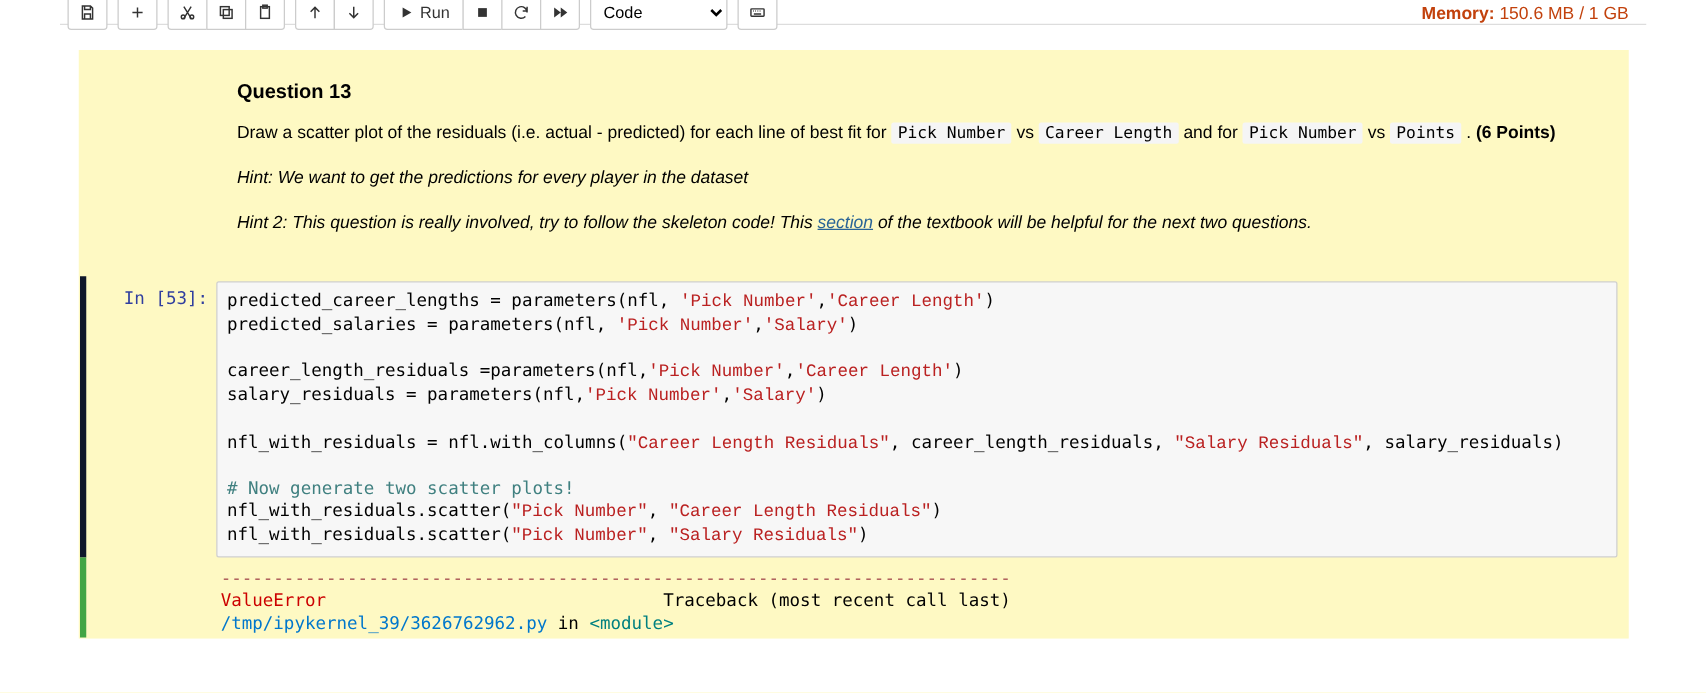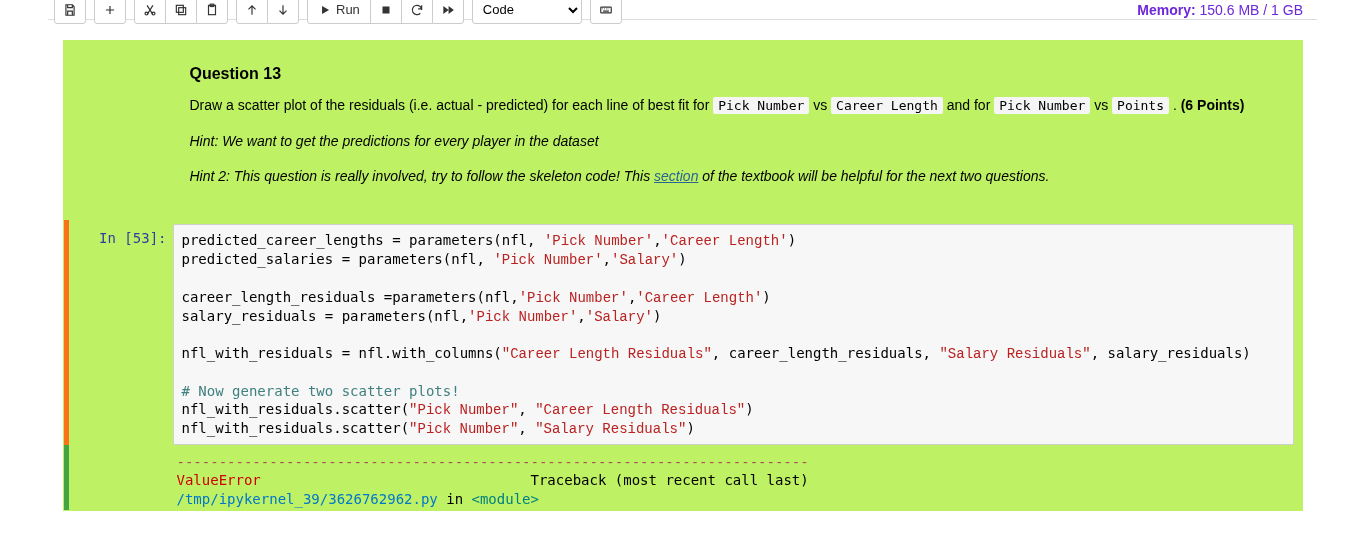--- a/index.html
+++ b/index.html
@@ -44,29 +44,29 @@
   height: 28px;
   min-width: 110px;
   padding: 0 6px;
   font-size: 13px;
   background: #fff;
   border-radius: 3px;
 }
 .toolbar .right {
   margin-left: auto;
   font-size: 14px;
-  color: #6d28d9;
+  color: #c2410c;
   padding-right: 8px;
 }
 .toolbar .right b { font-weight: bold; }
 
 .notebook-container {
   margin: 20px auto 0 auto;
   padding: 10px 0 0 0;
-  background: #bef264;
+  background: #fef9c3;
   width: 1240px;
   border: 1px solid transparent;
 }
 .markdown-cell {
   padding: 0 14px 18px 14px;
   margin-left: 112px;
   margin-right: 20px;
 }
 .markdown-cell h3 {
   font-size: 16px;
@@ -84,21 +84,21 @@
   background: #f5f5f5;
   font-family: "Menlo", "Consolas", monospace;
   padding: 1px 5px;
   font-size: 13px;
   border-radius: 2px;
 }
 .markdown-cell a { color: #2a6496; }
 
 .code-cell {
   display: flex;
-  border-left: 5px solid #f97316;
+  border-left: 5px solid #0f172a;
   padding: 4px 8px 0 4px;
   margin-left: 0;
 }
 .prompt {
   width: 100px;
   min-width: 100px;
   text-align: right;
   font-family: monospace;
   font-size: 14px;
   color: #303F9F;

